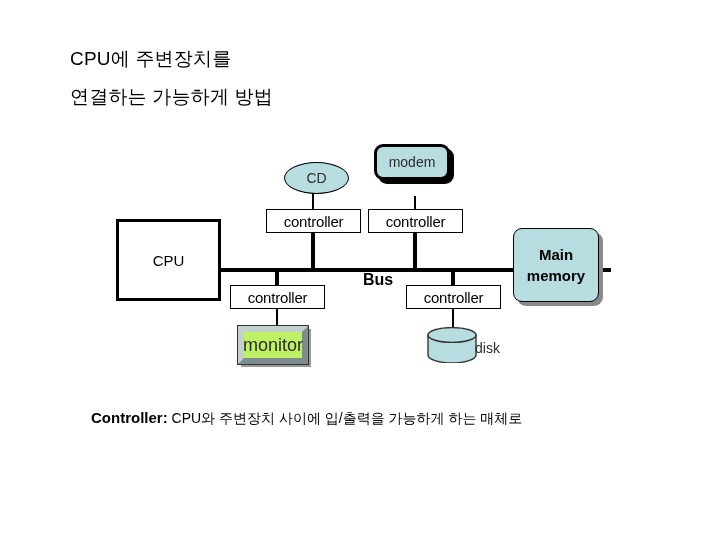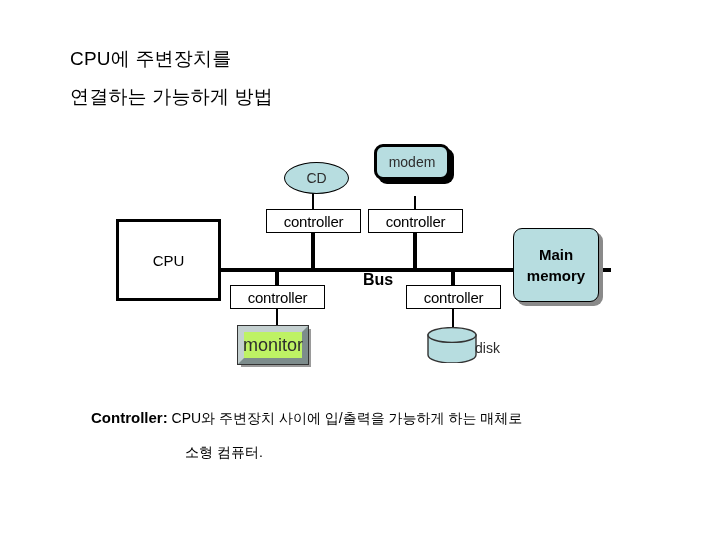--- a/index.html
+++ b/index.html
@@ -268,14 +268,13 @@
 
   <div id="mainmem-shape">
     <span>Main</span>
     <span>memory</span>
   </div>
 
 </div>
 
 <div id="caption">
   <span id="caption-term">Controller:</span><span> CPU와 주변장치 사이에 입/출력을 가능하게 하는 매체로</span>
-  <span id="caption-line2">소형 컴퓨터.</span>
 </div>
 
 </body></html>

